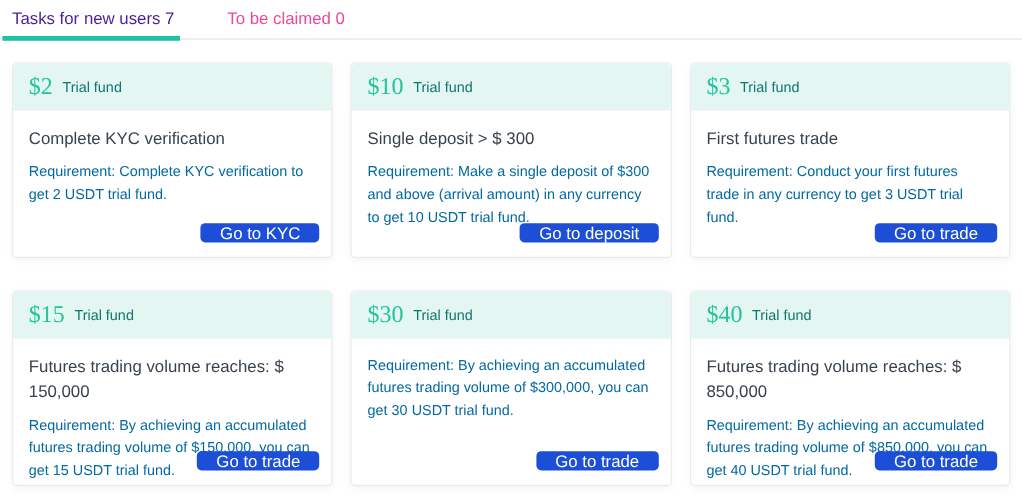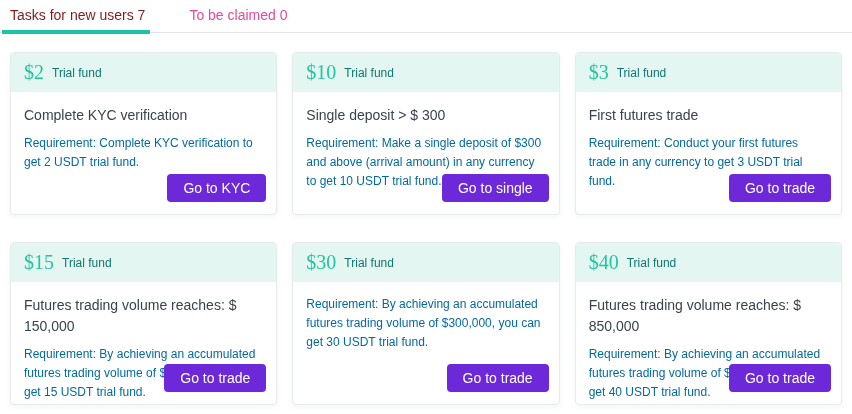--- a/index.html
+++ b/index.html
@@ -4,41 +4,41 @@
 <style>
   * { margin:0; padding:0; box-sizing:border-box; }
   html,body { width:852px; height:414px; background:#ffffff; overflow:hidden;
               font-family:"Liberation Sans", sans-serif; }
 
   
   .tabbar { display:flex; align-items:flex-end; padding-left:10px;
             border-bottom:1px solid #e3e3e3; height:33px; }
   .tab { position:relative; font-size:14px; color:#ec4899; padding:8px 0 9px;
          margin-right:44px; cursor:pointer; white-space:nowrap; }
-  .tab.active { color:#7f1d1d;margin-top:6px; }
+  .tab.active { color:#4c1d95;margin-top:6px; }
   .tab.active::after { content:""; position:absolute; left:-8px; right:-5px;
          bottom:-2px; height:4px; background:#1ec3a4; }
 
   
   .cards { display:grid; grid-template-columns:repeat(3,1fr);
            column-gap:15px; row-gap:27px; padding:0 10px; margin-top:19px; }
   .card { position:relative; height:163px; background:#ffffff;
           border:1px solid #e9ebeb; border-radius:4px;
           box-shadow:0 2px 5px rgba(140,170,165,0.10); }
   .card-header { height:39px; background:#e3f6f2; border-radius:4px 4px 0 0;
           display:flex; align-items:center; padding:0 13px; }
   .amount { font-family:"Liberation Serif", serif; font-size:20px;
           color:#23c49e; margin-right:8px; }
   .fund-label { font-size:12px; color:#0f766e; }
   .card-body { padding:13px 13px 0; }
   .card-title { font-size:14px; color:#39434e; line-height:21px;
           margin-bottom:8px; }
   .card-req { font-size:12px; color:#0369a1; line-height:19px; }
-  .card-btn { position:absolute; right:10px; bottom:12px; height:28px;
-          padding:0 16px; background:#6d28d9; color:#ffffff; border:none;
+  .card-btn { position:absolute; right:10px; bottom:12px; height:16px;
+          padding:0 16px; background:#1d4ed8; color:#ffffff; border:none;
           border-radius:4px; font-size:14px; cursor:pointer;
           font-family:"Liberation Sans", sans-serif; }
 </style>
 </head>
 <body>
 
 <div class="tabbar">
   <div class="tab active">Tasks for new users 7</div>
   <div class="tab">To be claimed 0</div>
 </div>
@@ -59,21 +59,21 @@
 
   <div class="card">
     <div class="card-header">
       <span class="amount">$10</span>
       <span class="fund-label">Trial fund</span>
     </div>
     <div class="card-body">
       <div class="card-title">Single deposit &gt; $ 300</div>
       <div class="card-req">Requirement: Make a single deposit of $300 and above (arrival amount) in any currency to get 10 USDT trial fund.</div>
     </div>
-    <button class="card-btn">Go to single</button>
+    <button class="card-btn">Go to deposit</button>
   </div>
 
   <div class="card">
     <div class="card-header">
       <span class="amount">$3</span>
       <span class="fund-label">Trial fund</span>
     </div>
     <div class="card-body">
       <div class="card-title">First futures trade</div>
       <div class="card-req">Requirement: Conduct your first futures trade in any currency to get 3 USDT trial fund.</div>

